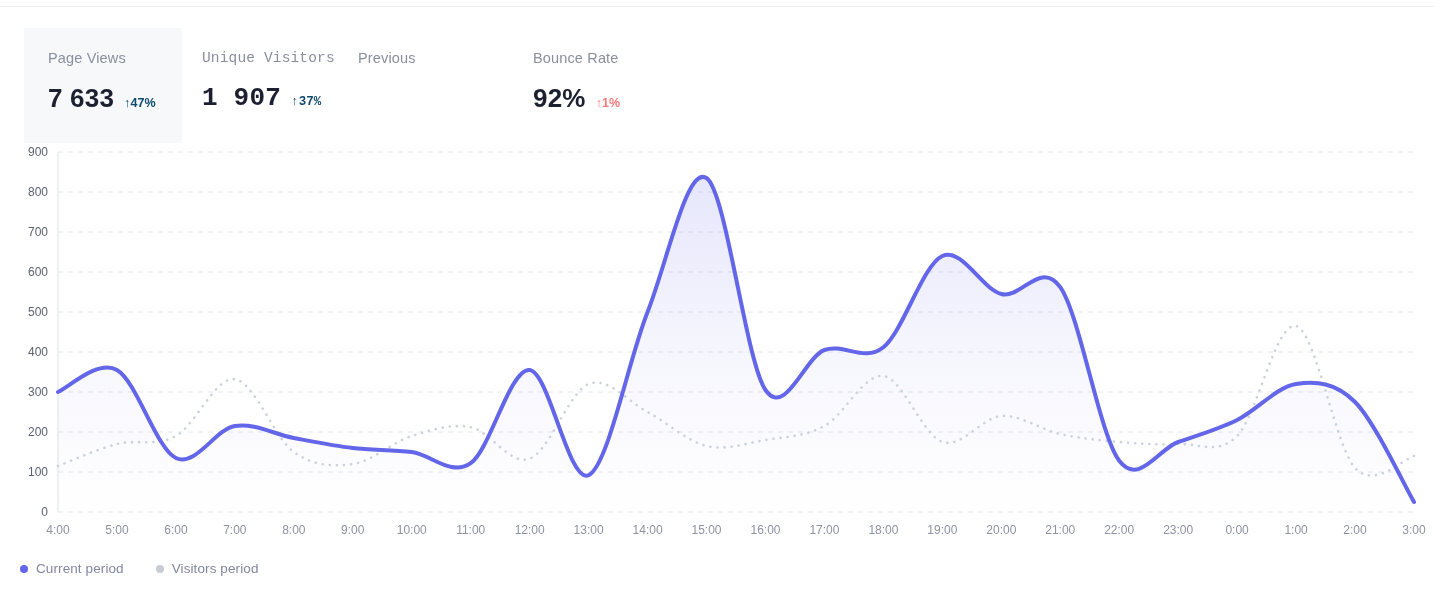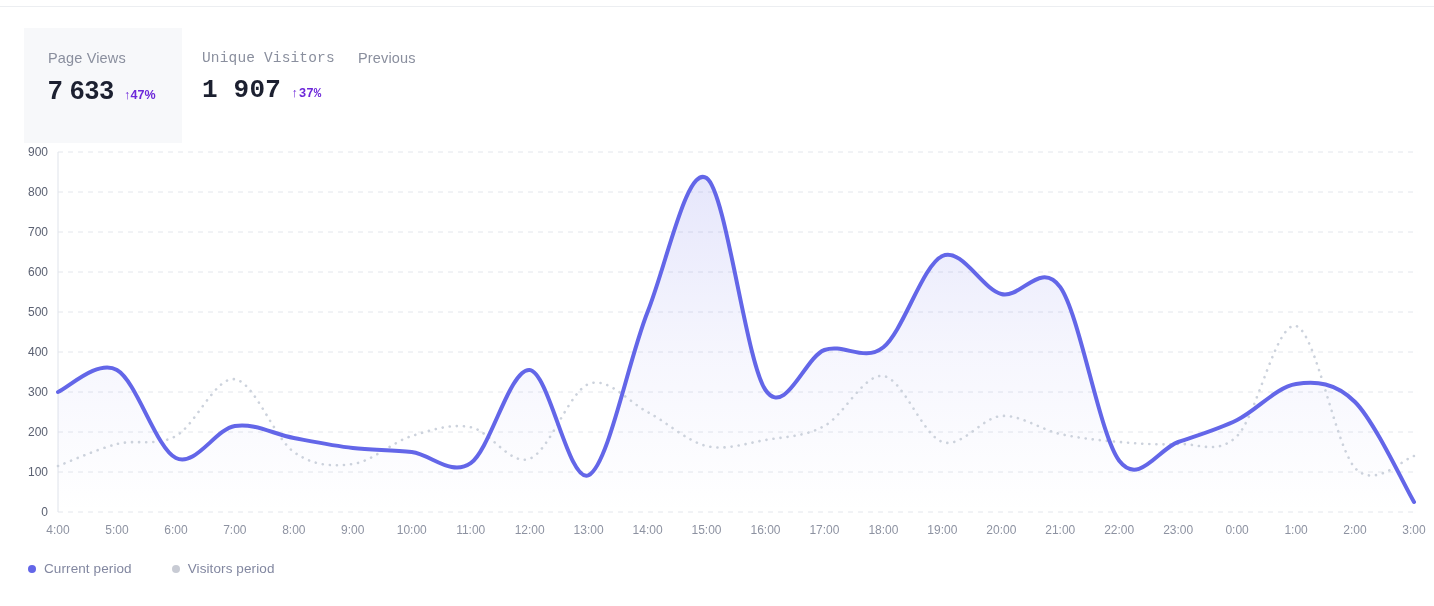--- a/index.html
+++ b/index.html
@@ -41,37 +41,37 @@
   .stat-card .label {
     font-size: 14.5px;
     color: #8a8f9e;
     letter-spacing: .15px;
     line-height: 18px;
     white-space: nowrap;
   }
   .stat-row {
     display: flex;
     align-items: baseline;
-    margin-top: 8px;
+    margin-top: 16px;
     white-space: nowrap;
   }
   .stat-value {
     font-size: 26px;
     font-weight: 700;
     color: #1c2030;
     letter-spacing: .2px;
     line-height: 30px;
   }
   .stat-delta {
     font-size: 12.5px;
     font-weight: 600;
     margin-left: 10px;
     letter-spacing: .1px;
   }
-  .stat-delta.up { color: #6d28d9; }
+  .stat-delta.up { color: #0c4a6e; }
   .stat-delta.down { color: #fa7a7a; }
   .stat-card.c1 { width: 158px; }
   .stat-card.c2 { width: 158px; padding-left: 20px; font-family: Liberation Mono, monospace; }
   .stat-card.c3 { width: 175px; padding-left: 18px; }
   .stat-card.c4 { width: 175px; padding-left: 18px; }
 
   
   .chart-wrap {
     position: absolute;
     left: 0; top: 140px;
@@ -88,24 +88,24 @@
   .xtick {
     font-size: 12px;
     fill: #8d92a1;
     text-anchor: middle;
     font-family: "Liberation Sans", sans-serif;
   }
 
   
   .legend {
     position: absolute;
-    left: 28px; top: 561px;
+    left: 20px; top: 561px;
     display: flex;
     align-items: flex-end;
-    gap: 40px;
+    gap: 32px;
   }
   .legend-item {
     display: flex;
     align-items: center;
     gap: 8px;
   }
   .legend-dot {
     width: 8px; height: 8px;
     border-radius: 50%;
     display: inline-block;
@@ -138,20 +138,27 @@
       <div class="stat-row">
         <span class="stat-value">1 907</span>
         <span class="stat-delta up"><span>↑</span><span>37%</span></span>
       </div>
     </div>
 
     <div class="stat-card c3">
       <div class="label">Previous</div>
     </div>
 
+    <div class="stat-card c4">
+      <div class="label">Bounce Rate</div>
+      <div class="stat-row">
+        <span class="stat-value">92%</span>
+        <span class="stat-delta down"><span>↑</span><span>1%</span></span>
+      </div>
+    </div>
 
   </div>
 
   <div class="chart-wrap">
     <svg class="chart-svg" id="chart" width="1434" height="400" viewBox="0 0 1434 400">
       <defs>
         <linearGradient id="areaGrad" x1="0" y1="0" x2="0" y2="1">
           <stop offset="0%" stop-color="#6366e8" stop-opacity="0.16"></stop>
           <stop offset="55%" stop-color="#6366e8" stop-opacity="0.055"></stop>
           <stop offset="100%" stop-color="#6366e8" stop-opacity="0.0"></stop>

